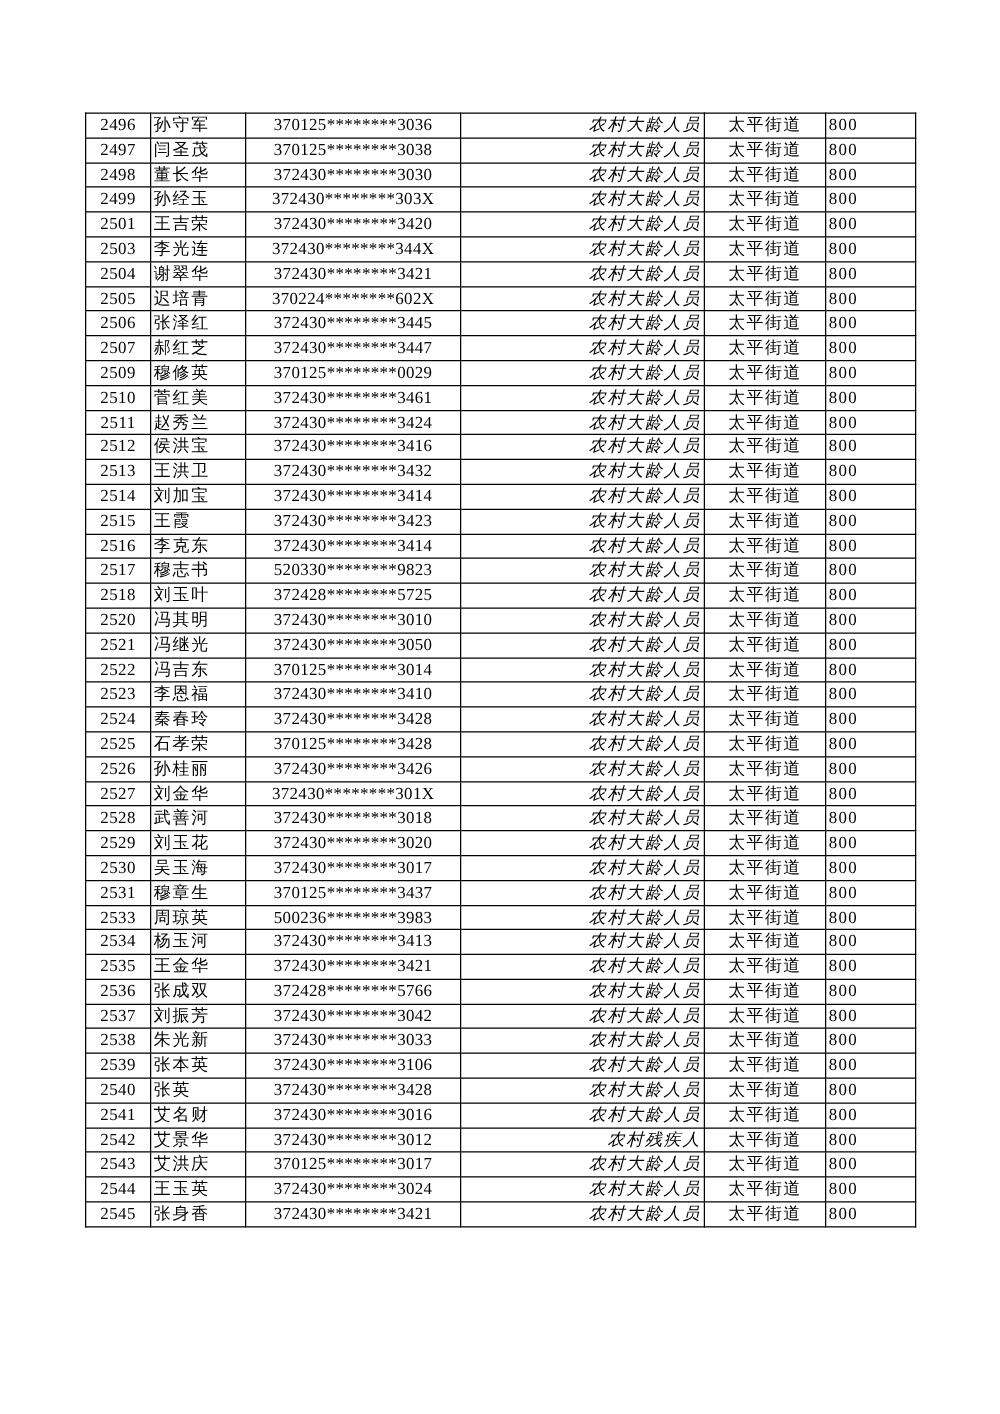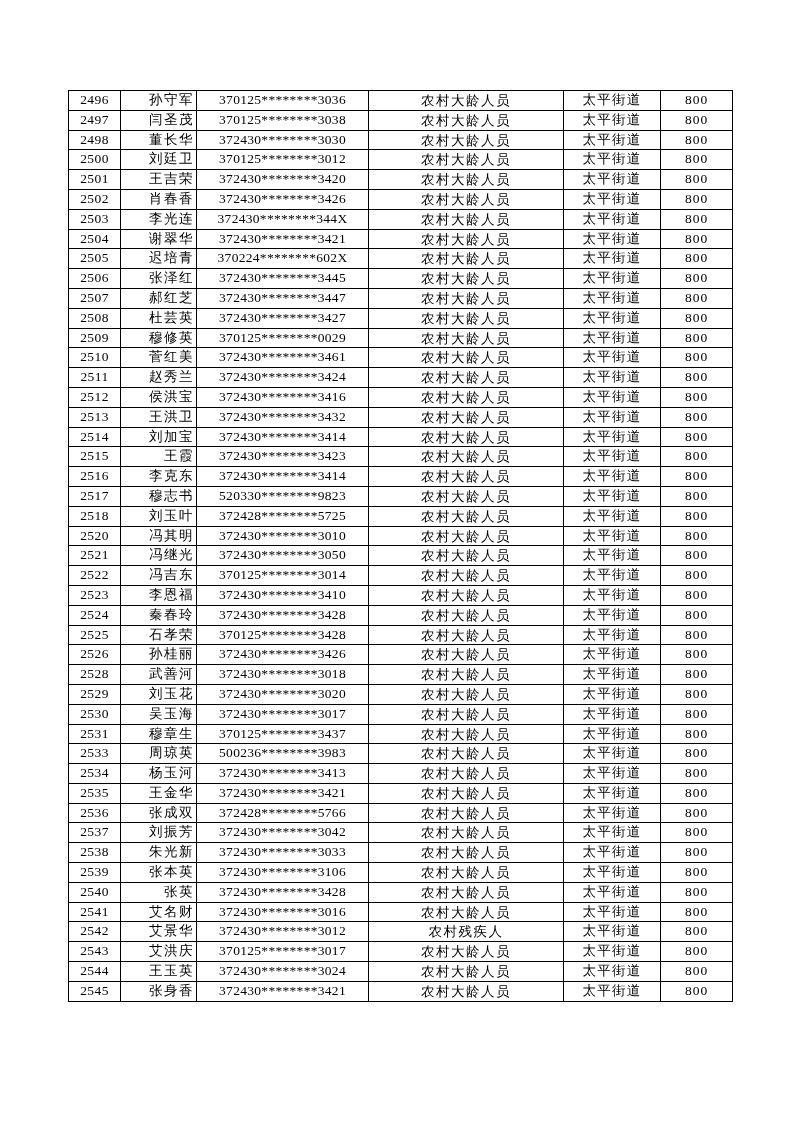--- a/index.html
+++ b/index.html
@@ -43,25 +43,25 @@
     white-space: nowrap;
   }
   col.c-seq    { width: 52px; }
   col.c-name   { width: 76px; }
   col.c-id     { width: 172px; }
   col.c-cat    { width: 195px; }
   col.c-street { width: 97px; }
   col.c-amt    { width: 72px; }
 
   td.seq    { text-align: center; letter-spacing: 0.4px; }
-  td.name   { text-align: right; letter-spacing: 1.5px; font-family: Liberation Sans, sans-serif; }
+  td.name   { text-align: left; letter-spacing: 1.5px; font-family: Liberation Sans, sans-serif; }
   td.id     { text-align: center; letter-spacing: 0.3px; font-size: 13px; }
-  td.cat    { text-align: center; letter-spacing: 1.5px; font-family: "DejaVu Serif", "Liberation Serif", serif; }
+  td.cat    { text-align: right; letter-spacing: 1.5px; font-family: "DejaVu Serif", "Liberation Serif", serif; font-style: italic; }
   td.street { text-align: center; letter-spacing: 1.2px; font-family: Liberation Serif, serif; }
-  td.amt    { text-align: center; letter-spacing: 1px; }
+  td.amt    { letter-spacing: 1px; }
 </style>
 </head>
 <body>
 
 <div class="page">
   <div class="table-wrap">
     <table class="roster">
       <colgroup>
         <col class="c-seq">
           <col class="c-name">
@@ -89,44 +89,36 @@
           </tr>
           <tr>
             <td class="seq">2498</td>
             <td class="name">董长华</td>
             <td class="id">372430********3030</td>
             <td class="cat">农村大龄人员</td>
             <td class="street">太平街道</td>
             <td class="amt">800</td>
           </tr>
           <tr>
-            <td class="seq">2500</td>
-            <td class="name">刘廷卫</td>
-            <td class="id">370125********3012</td>
+            <td class="seq">2499</td>
+            <td class="name">孙经玉</td>
+            <td class="id">372430********303X</td>
             <td class="cat">农村大龄人员</td>
             <td class="street">太平街道</td>
             <td class="amt">800</td>
           </tr>
           <tr>
             <td class="seq">2501</td>
             <td class="name">王吉荣</td>
             <td class="id">372430********3420</td>
             <td class="cat">农村大龄人员</td>
             <td class="street">太平街道</td>
             <td class="amt">800</td>
           </tr>
           <tr>
-            <td class="seq">2502</td>
-            <td class="name">肖春香</td>
-            <td class="id">372430********3426</td>
-            <td class="cat">农村大龄人员</td>
-            <td class="street">太平街道</td>
-            <td class="amt">800</td>
-          </tr>
-          <tr>
             <td class="seq">2503</td>
             <td class="name">李光连</td>
             <td class="id">372430********344X</td>
             <td class="cat">农村大龄人员</td>
             <td class="street">太平街道</td>
             <td class="amt">800</td>
           </tr>
           <tr>
             <td class="seq">2504</td>
             <td class="name">谢翠华</td>
@@ -153,28 +145,20 @@
           </tr>
           <tr>
             <td class="seq">2507</td>
             <td class="name">郝红芝</td>
             <td class="id">372430********3447</td>
             <td class="cat">农村大龄人员</td>
             <td class="street">太平街道</td>
             <td class="amt">800</td>
           </tr>
           <tr>
-            <td class="seq">2508</td>
-            <td class="name">杜芸英</td>
-            <td class="id">372430********3427</td>
-            <td class="cat">农村大龄人员</td>
-            <td class="street">太平街道</td>
-            <td class="amt">800</td>
-          </tr>
-          <tr>
             <td class="seq">2509</td>
             <td class="name">穆修英</td>
             <td class="id">370125********0029</td>
             <td class="cat">农村大龄人员</td>
             <td class="street">太平街道</td>
             <td class="amt">800</td>
           </tr>
           <tr>
             <td class="seq">2510</td>
             <td class="name">菅红美</td>
@@ -292,20 +276,28 @@
             <td class="name">石孝荣</td>
             <td class="id">370125********3428</td>
             <td class="cat">农村大龄人员</td>
             <td class="street">太平街道</td>
             <td class="amt">800</td>
           </tr>
           <tr>
             <td class="seq">2526</td>
             <td class="name">孙桂丽</td>
             <td class="id">372430********3426</td>
+            <td class="cat">农村大龄人员</td>
+            <td class="street">太平街道</td>
+            <td class="amt">800</td>
+          </tr>
+          <tr>
+            <td class="seq">2527</td>
+            <td class="name">刘金华</td>
+            <td class="id">372430********301X</td>
             <td class="cat">农村大龄人员</td>
             <td class="street">太平街道</td>
             <td class="amt">800</td>
           </tr>
           <tr>
             <td class="seq">2528</td>
             <td class="name">武善河</td>
             <td class="id">372430********3018</td>
             <td class="cat">农村大龄人员</td>
             <td class="street">太平街道</td>

